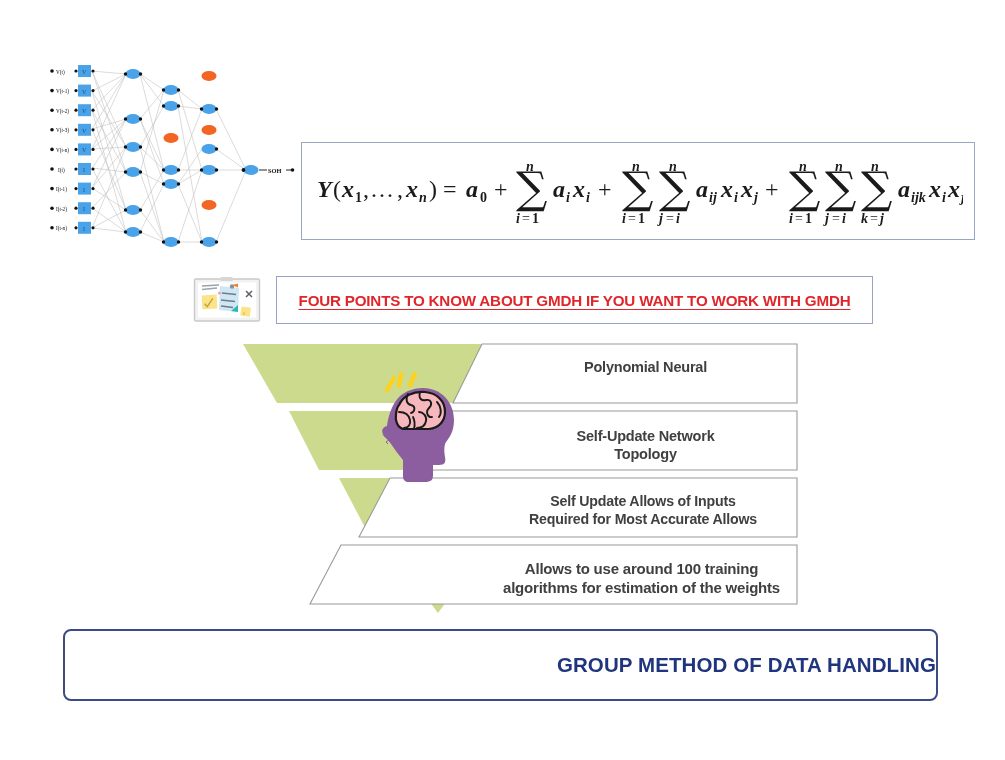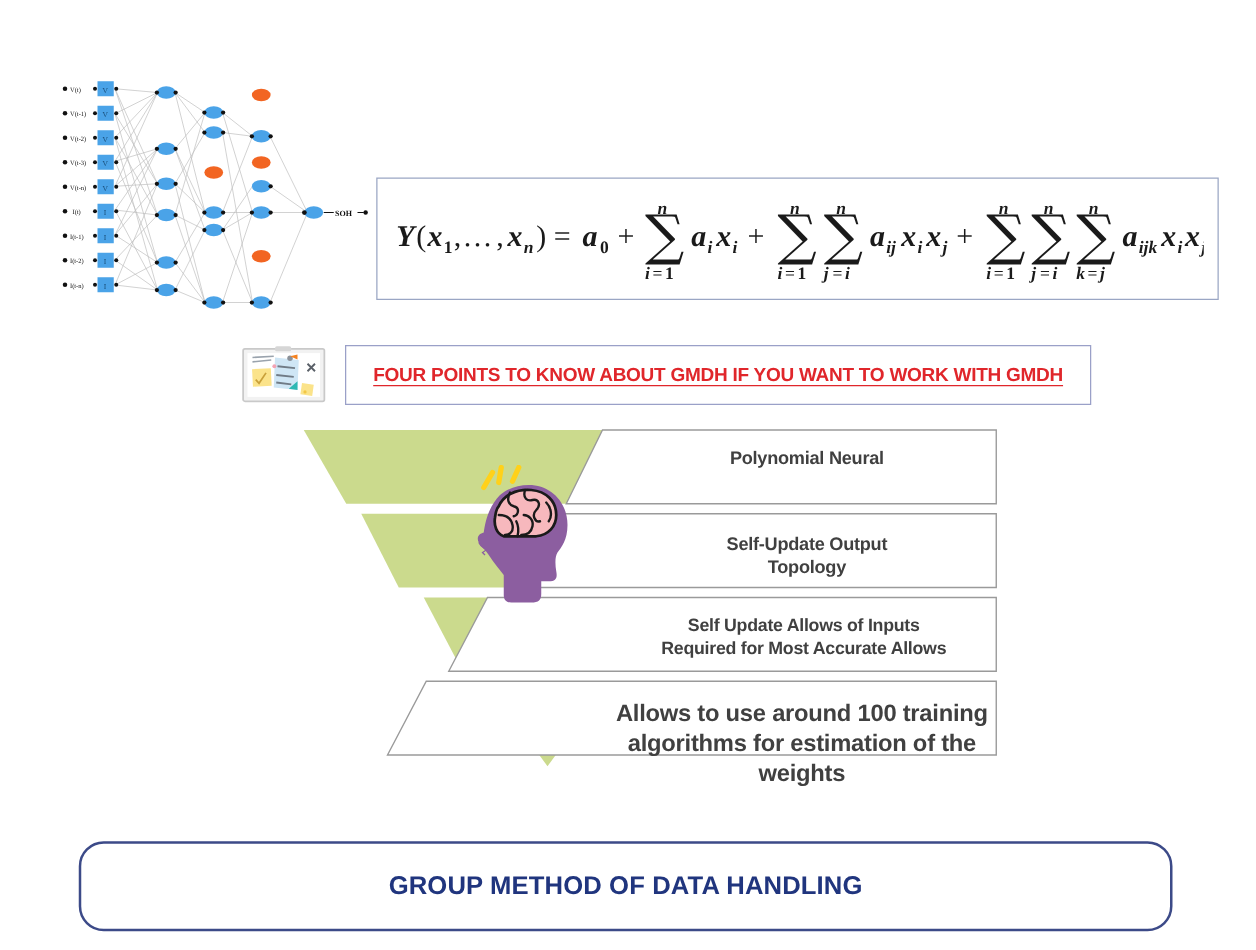--- a/index.html
+++ b/index.html
@@ -107,37 +107,36 @@
     color: #404040;
     font-weight: bold;
     text-align: center;
     line-height: 1.25;
     font-family: "Liberation Sans", sans-serif;
     letter-spacing: -0.2px;
   }
   #lbl-0 { left: 258px; top: 16px;  width: 295px; font-size: 14.5px; }
   #lbl-1 { left: 258px; top: 85px;  width: 295px; font-size: 14.5px; }
   #lbl-2 { left: 248px; top: 151px; width: 310px; font-size: 14.2px; }
-  #lbl-3 { left: 245px; top: 218px; width: 313px; font-size: 19px; }
+  #lbl-3 { left: 245px; top: 218px; width: 313px; font-size: 15px; }
 
   
   #title-banner {
     position: absolute;
     left: 63px;
     top: 629px;
     width: 875px;
     height: 72px;
     border: 2px solid #3c4a88;
-    border-radius: 20px;
+    border-radius: 8px;
     box-sizing: border-box;
     background: #ffffff;
     display: flex;
     align-items: center;
-    justify-content: center;
-    margin-top: 44px;
+    justify-content: flex-end;
   }
   #title-text {
     color: #20357e;
     font-size: 20.5px;
     font-weight: bold;
     letter-spacing: 0.1px;
     font-family: "Liberation Sans", sans-serif;
     white-space: nowrap;
   }
 </style>
@@ -542,21 +541,21 @@
         <path d="M38,45 C40,49 40,53 39,57"></path>
       </g>
 
       <path d="M8,62 C10,66 12,66 14,68 L11,70 L13,72" stroke="#8c5ea0" stroke-width="1" fill="none"></path>
     </svg>
 
     <div class="label-text" id="lbl-0">
       <div>Polynomial Neural</div>
     </div>
     <div class="label-text" id="lbl-1">
-      <div>Self-Update Output</div>
+      <div>Self-Update Network</div>
       <div>Topology</div>
     </div>
     <div class="label-text" id="lbl-2">
       <div>Self Update Allows of Inputs</div>
       <div>Required for Most Accurate Allows</div>
     </div>
     <div class="label-text" id="lbl-3">
       <div>Allows to use around 100 training</div>
       <div>algorithms for estimation of the weights</div>
     </div>

